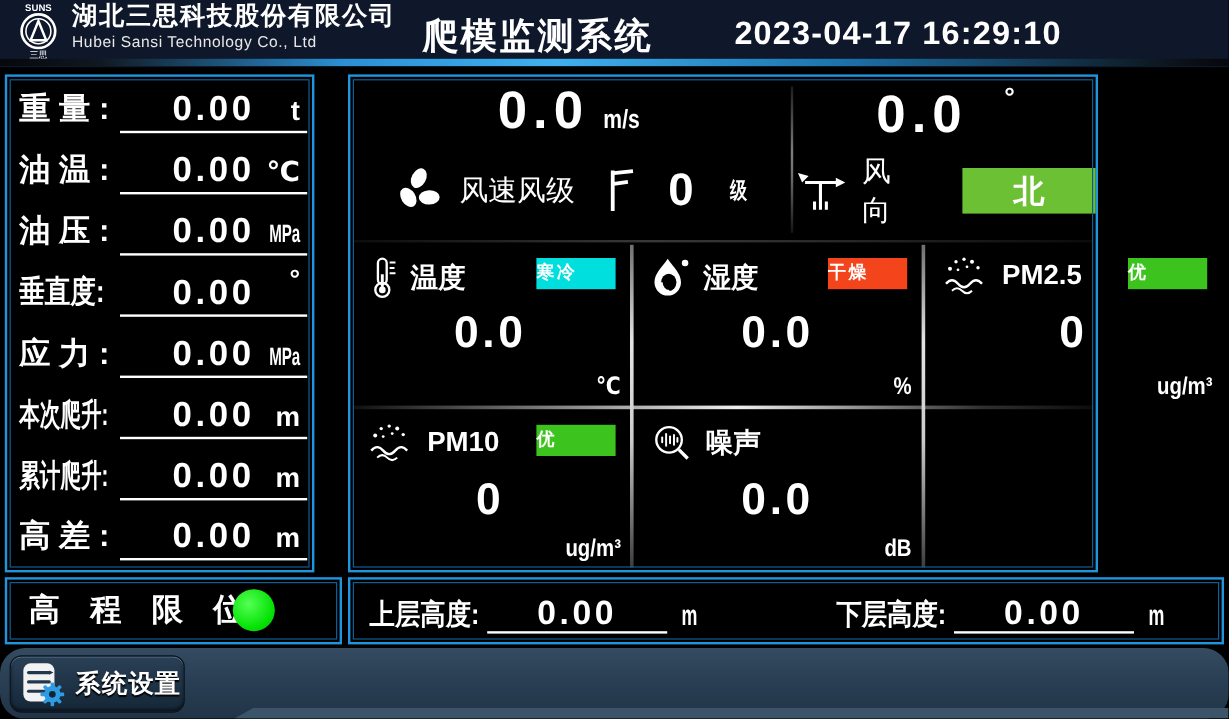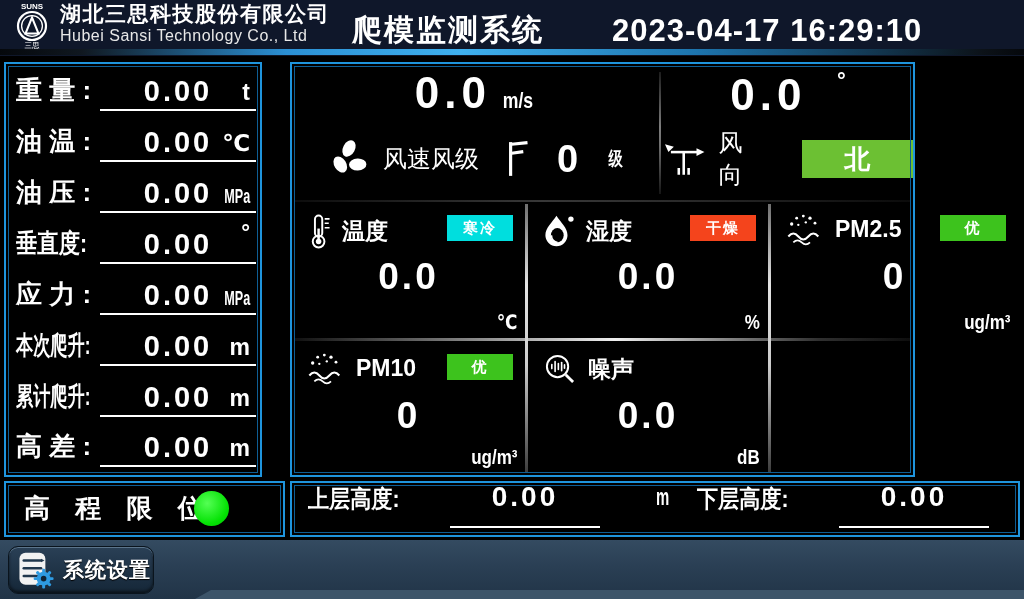--- a/index.html
+++ b/index.html
@@ -6,23 +6,23 @@
   *{box-sizing:border-box;}
   .screen{
     position:relative;width:1024px;height:599px;background:#000;overflow:hidden;
     font-family:"Liberation Sans","DejaVu Sans",sans-serif;color:#fff;
   }
   
   .header{position:absolute;left:0;top:0;width:100%;height:56px;background:#0f172a;}
   .logo{position:absolute;left:8px;top:1px;}
   .company{position:absolute;left:60px;top:3px;line-height:1.05;}
   .company-cn{font-size:21px;font-weight:bold;letter-spacing:1.5px;}
-  .company-en{font-size:16px;color:#e8e8e8;letter-spacing:.5px;margin-top:3px;}
+  .company-en{font-size:13px;color:#e8e8e8;letter-spacing:.5px;margin-top:3px;}
   .page-title{position:absolute;left:352px;top:10px;font-size:30px;font-weight:bold;letter-spacing:2px;}
-  .datetime{position:absolute;left:612px;top:13px;font-size:31px;font-weight:bold;letter-spacing:1px;}
+  .datetime{position:absolute;left:612px;top:13px;font-size:27px;font-weight:bold;letter-spacing:1px;}
   .header-glow{position:absolute;left:0;top:49px;width:100%;height:6px;
     background:linear-gradient(90deg,#05080c 0%,#101820 8%,#2b90d4 28%,#3fb0ee 45%,#1d74ad 68%,#0c1218 96%,#05080c 100%);}
   
   .panel{position:absolute;background:#000;border:2px solid #1f95de;}
   .panel::after{content:"";position:absolute;inset:2px;border:1px solid #0e5e95;pointer-events:none;}
   .left-panel{left:4px;top:62px;width:258px;height:415px;}
   .right-panel{left:290px;top:62px;width:625px;height:415px;}
   .bl-panel{left:4px;top:481px;width:281px;height:56px;}
   .br-panel{left:290px;top:481px;width:730px;height:56px;}
   
@@ -61,40 +61,40 @@
   .vd1{left:233px;} .vd2{left:476px;}
   .cell{position:absolute;}
   .c-temp{left:0;top:138px;width:233px;height:136px;}
   .c-hum{left:236px;top:138px;width:240px;height:136px;}
   .c-pm25{left:479px;top:138px;width:247px;height:136px;}
   .c-pm10{left:0;top:277px;width:233px;height:132px;}
   .c-noise{left:236px;top:277px;width:240px;height:132px;}
   .c-empty{left:479px;top:277px;width:247px;height:132px;}
   .chead{position:absolute;left:14px;top:10px;display:flex;align-items:center;gap:10px;}
   .cname{font-size:23px;font-weight:bold;}
-  .badge{position:absolute;right:12px;top:13px;width:66px;height:26px;line-height:26px;text-align:center;
+  .badge{position:absolute;right:12px;top:13px;width:66px;height:26px;line-height:26px;text-align:left;
     font-size:15px;font-weight:bold;color:#fff;letter-spacing:2px;}
   .badge-cold{background:#00dede;}
   .badge-dry{background:#f4441c;}
   .badge-good{background:#3dc31d;}
   .cvalue{position:absolute;left:0;width:100%;top:54px;text-align:center;font-size:37px;font-weight:bold;letter-spacing:3px;}
   .cunit{position:absolute;right:8px;bottom:4px;font-size:20px;font-weight:bold;transform:scaleX(.85);transform-origin:right bottom;}
   
   .limit-label{position:absolute;left:18px;top:0;line-height:50px;font-size:26px;font-weight:bold;letter-spacing:9px;white-space:nowrap;}
   .led{position:absolute;left:188px;top:8px;width:35px;height:35px;border-radius:50%;
     background:radial-gradient(circle at 38% 35%,#54ff54,#04e204 65%,#00c400);}
-  .hgroup{position:absolute;top:0;height:100%;display:flex;padding-bottom:7px;gap:44px;}
+  .hgroup{position:absolute;top:0;height:100%;display:flex;align-items:flex-end;padding-bottom:7px;}
   .hg1{left:16px;} .hg2{left:405px;}
   .hlabel{font-size:24px;font-weight:bold;white-space:nowrap;transform:scaleX(.88);transform-origin:left bottom;}
   .hvalue{width:150px;border-bottom:2px solid #fff;text-align:center;font-size:28px;font-weight:bold;
     letter-spacing:3px;margin-left:-6px;padding-bottom:1px;line-height:1;}
   .hunit{font-size:24px;font-weight:bold;display:inline-block;transform:scaleX(.62);transform-origin:left bottom;margin-left:12px;}
   
   .footer{position:absolute;left:0;top:540px;width:100%;height:59px;
-    background:linear-gradient(180deg,#344b61 0%,#2a3f54 45%,#213447 100%);}
+    background:linear-gradient(180deg,#344b61 0%,#2a3f54 45%,#213447 100%);border-radius:21px;}
   .footer-stripe{position:absolute;left:195px;right:0;bottom:0;height:9px;background:#3c5469;
     clip-path:polygon(16px 0,100% 0,100% 100%,0 100%);}
   .settings-btn{position:absolute;left:8px;top:6px;width:146px;height:48px;border-radius:10px;cursor:pointer;
     background:linear-gradient(180deg,#2a4056,#152738);border:1px solid #0a141d;
     box-shadow:inset 0 1px 0 rgba(170,200,225,.4),inset 0 -2px 3px rgba(0,0,0,.55);
     display:flex;align-items:center;gap:9px;padding:0 0 0 7px;color:#fff;}
   .settings-label{font-size:21px;font-weight:bold;letter-spacing:1px;text-shadow:0 1px 1px #000;}
 </style>
 </head>
 <body>

